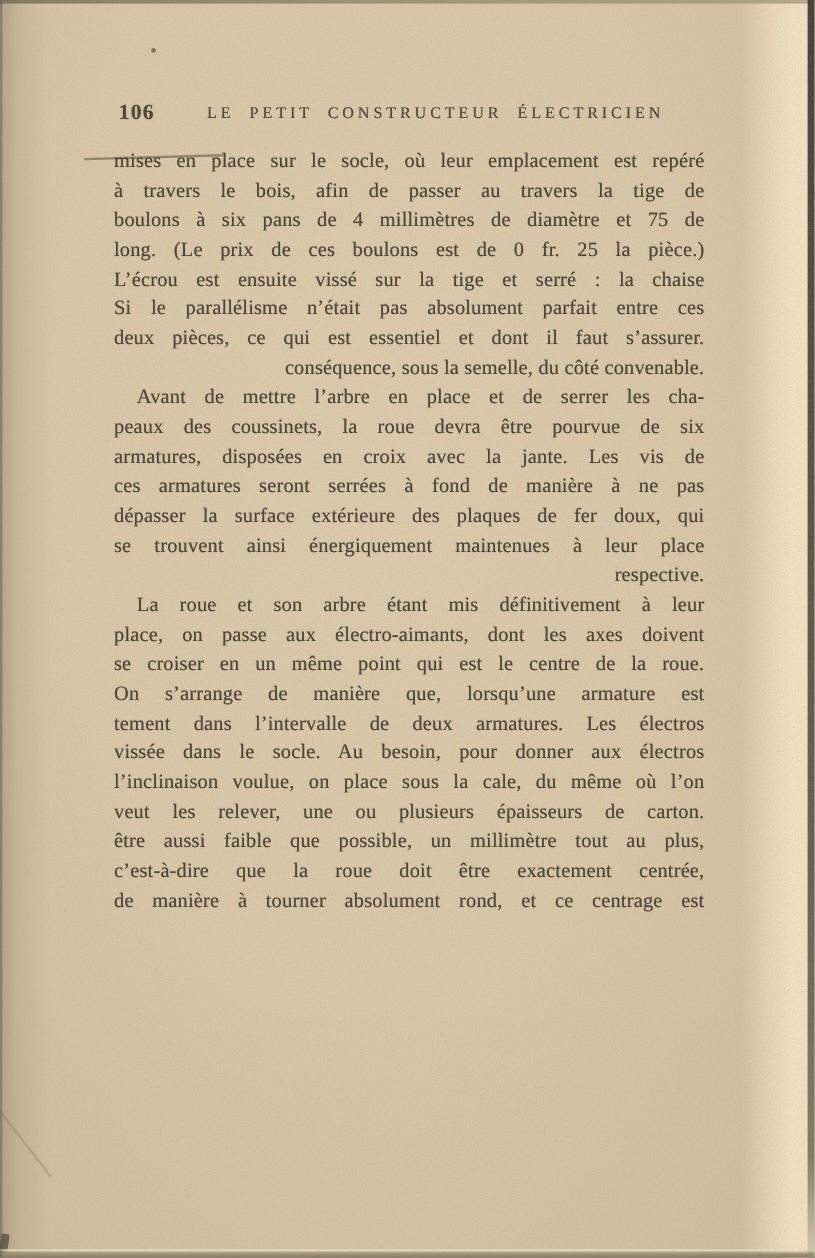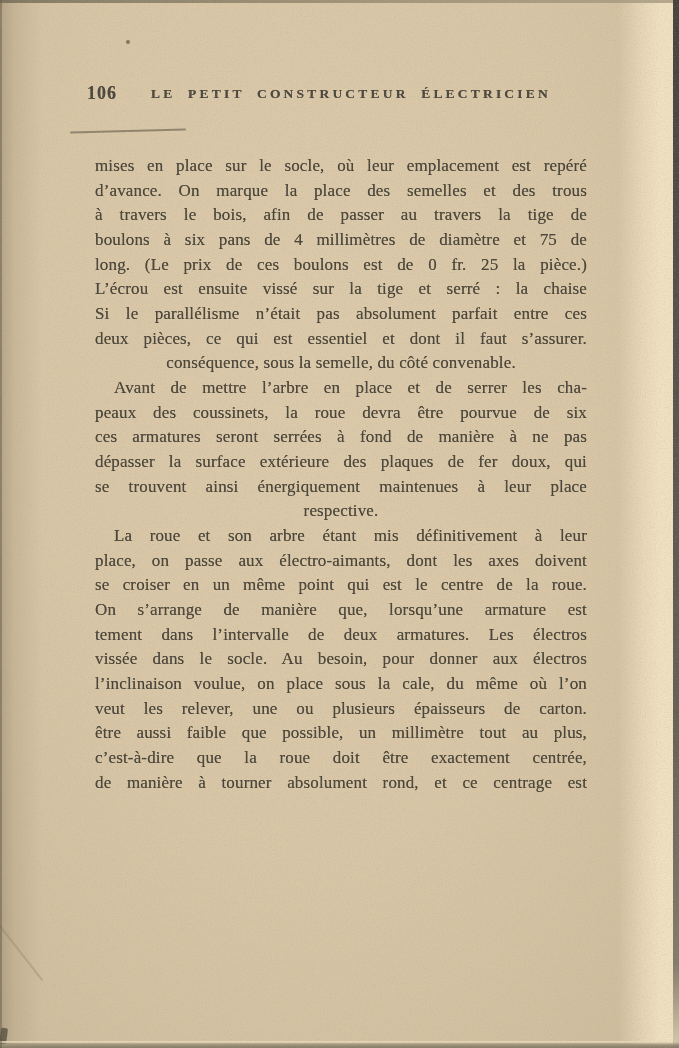--- a/index.html
+++ b/index.html
@@ -23,64 +23,64 @@
   .edge-left{position:absolute;left:0;top:0;width:2px;height:100%;background:rgba(92,82,62,0.45);}
   .edge-right{position:absolute;left:673px;top:0;width:6px;height:100%;
     background:linear-gradient(180deg,#44403b 0%,#55504a 35%,#665f54 70%,#837a69 92%,rgba(131,122,105,0.2) 100%);
     border-radius:0 0 4px 0;}
   
   .speck-top{position:absolute;left:126px;top:40px;width:4px;height:4px;border-radius:50%;background:#6a5f4b;opacity:.8;}
   .speck-corner{position:absolute;left:0px;top:1028px;width:7px;height:16px;background:#4e483b;opacity:.75;transform:rotate(8deg);border-radius:2px;}
   .crease{position:absolute;left:-14px;top:952px;width:70px;height:2px;background:rgba(140,124,94,0.35);transform:rotate(52deg);}
   .pen-mark{position:absolute;left:70px;top:130px;width:116px;height:2px;background:rgba(72,65,52,0.5);transform:rotate(-1.6deg);border-radius:2px;}
   
-  .header{position:absolute;left:83px;top:83px;width:492px;height:22px;color:#4a463c;}
+  .header{position:absolute;left:95px;top:83px;width:492px;height:22px;color:#4a463c;}
   .page-number{position:absolute;left:4px;top:0;font-size:18px;font-weight:700;letter-spacing:1px;
     text-shadow:0 0 .6px rgba(74,70,60,.7);}
   .running-title{position:absolute;left:50%;top:3px;transform:translateX(-50%);margin-left:22px;
-    font-size:13.5px;font-weight:700;letter-spacing:3.2px;word-spacing:6px;white-space:nowrap;
+    font-size:13.5px;font-weight:400;letter-spacing:3.2px;word-spacing:6px;white-space:nowrap;
     text-shadow:0 0 .6px rgba(74,70,60,.65);}
   
   .text-block{position:absolute;left:95px;top:122px;width:492px;color:#474338;
     font-size:17px;line-height:24.68px;letter-spacing:.15px;
-    text-shadow:0 0 .6px rgba(70,64,52,.65);margin-top:32px;}
+    text-shadow:0 0 .6px rgba(70,64,52,.65);}
   .paragraph{margin:0;}
-  .line{height:24.68px;white-space:nowrap;text-align:center;}
+  .line{height:24.68px;white-space:nowrap;text-align:right;}
   .line.j{white-space:normal;text-align:justify;text-align-last:justify;}
   .line.indent{text-indent:19px;}
   
   .grain{position:absolute;inset:0;z-index:6;pointer-events:none;}
 </style>
 </head>
 <body>
 
 <div id="scan">
 
   <div class="header">
     <div class="page-number">106</div>
     <div class="running-title">LE PETIT CONSTRUCTEUR ÉLECTRICIEN</div>
   </div>
 
   <div class="pen-mark"></div>
 
   <div class="text-block">
       <div class="paragraph">
         <div class="line j">mises en place sur le socle, où leur emplacement est repéré</div>
-        <div class="line j">d’avance. On marque la place des semelles et des trous</div>
         <div class="line j">à travers le bois, afin de passer au travers la tige de</div>
         <div class="line j">boulons à six pans de 4 millimètres de diamètre et 75 de</div>
         <div class="line j">long. (Le prix de ces boulons est de 0 fr. 25 la pièce.)</div>
         <div class="line j">L’écrou est ensuite vissé sur la tige et serré : la chaise</div>
         <div class="line j">Si le parallélisme n’était pas absolument parfait entre ces</div>
         <div class="line j">deux pièces, ce qui est essentiel et dont il faut s’assurer.</div>
         <div class="line">conséquence, sous la semelle, du côté convenable.</div>
       </div>
       <div class="paragraph">
         <div class="line j indent">Avant de mettre l’arbre en place et de serrer les cha-</div>
         <div class="line j">peaux des coussinets, la roue devra être pourvue de six</div>
+        <div class="line j">armatures, disposées en croix avec la jante. Les vis de</div>
         <div class="line j">ces armatures seront serrées à fond de manière à ne pas</div>
         <div class="line j">dépasser la surface extérieure des plaques de fer doux, qui</div>
         <div class="line j">se trouvent ainsi énergiquement maintenues à leur place</div>
         <div class="line">respective.</div>
       </div>
       <div class="paragraph">
         <div class="line j indent">La roue et son arbre étant mis définitivement à leur</div>
         <div class="line j">place, on passe aux électro-aimants, dont les axes doivent</div>
         <div class="line j">se croiser en un même point qui est le centre de la roue.</div>
         <div class="line j">On s’arrange de manière que, lorsqu’une armature est</div>

